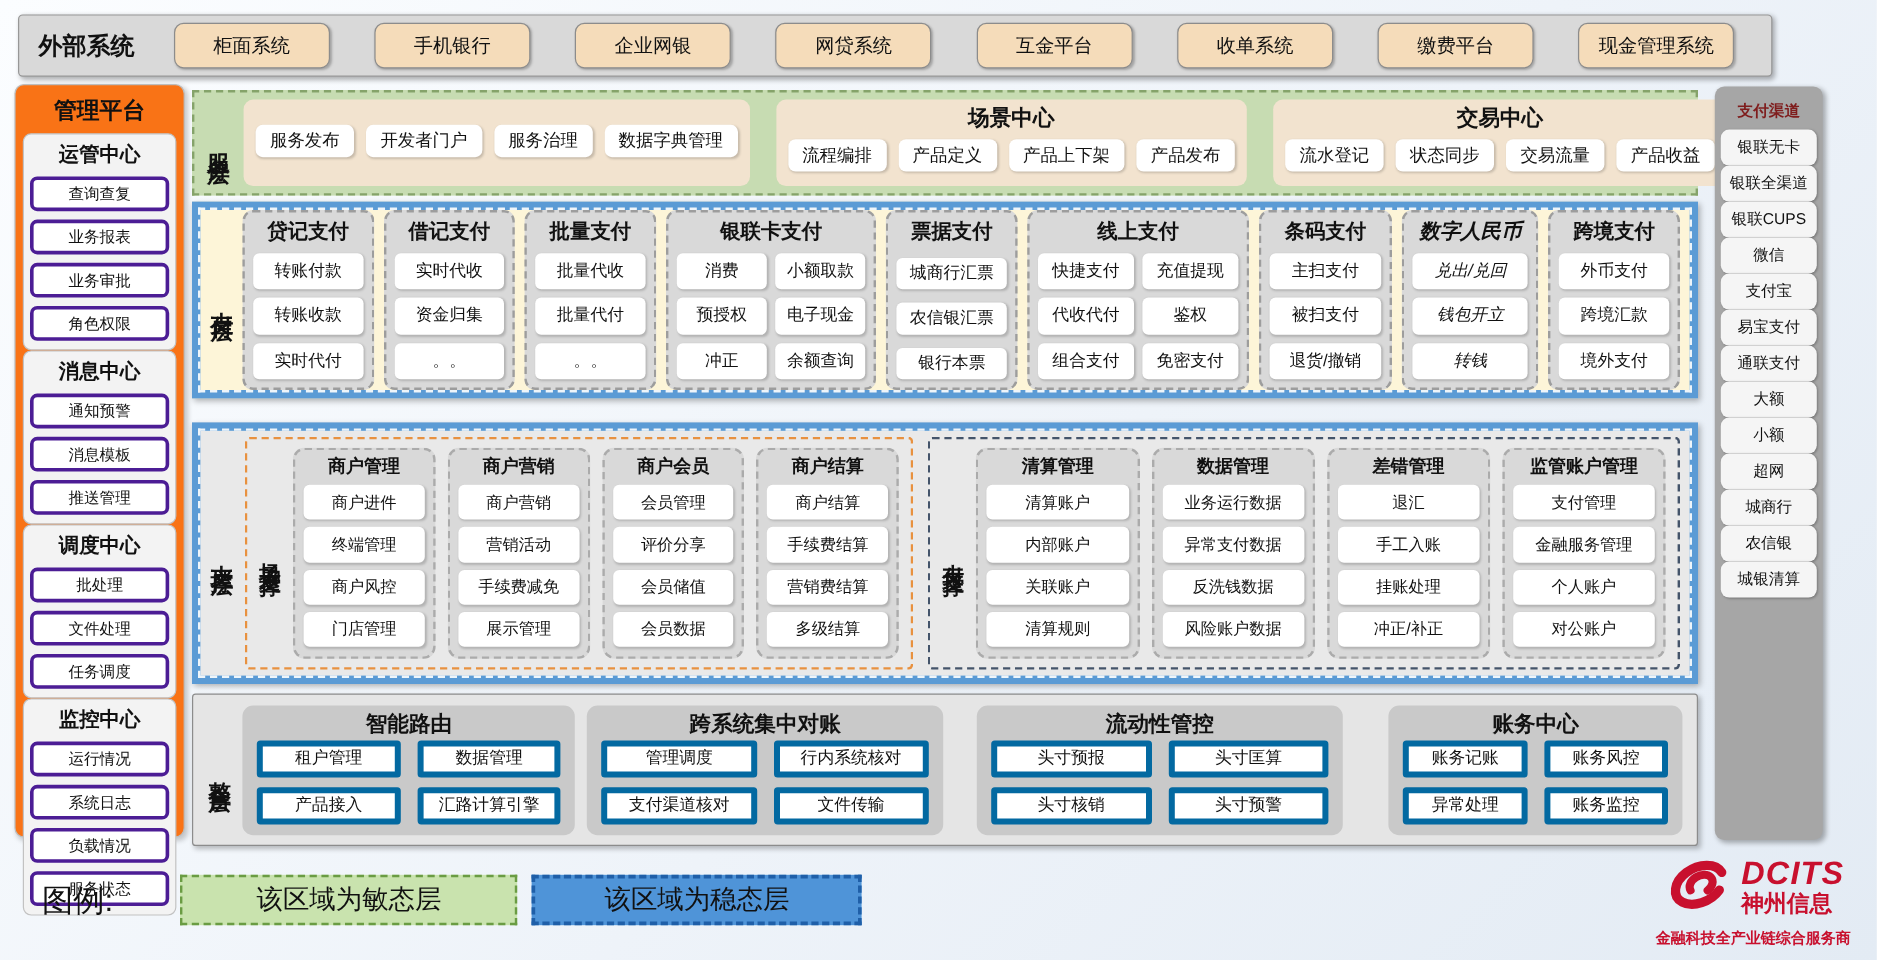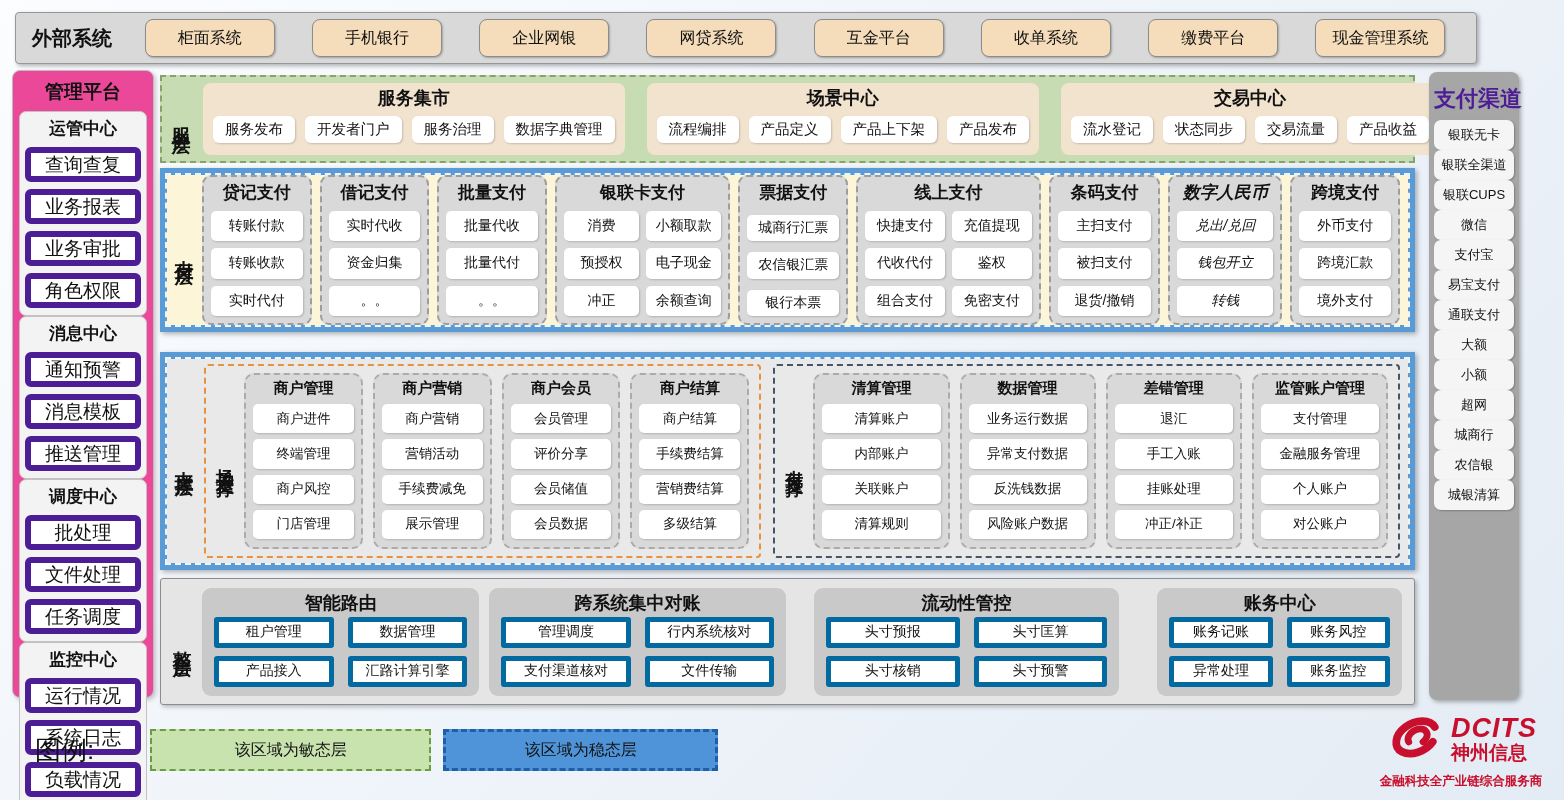--- a/index.html
+++ b/index.html
@@ -11,30 +11,30 @@
   
   .topbar{position:absolute;left:15px;top:12px;width:1462px;height:52px;background:#d9d9d9;
     border:1px solid #979797;border-radius:4px;display:flex;align-items:center;
     padding:0 16px;box-sizing:border-box;box-shadow:2px 2px 4px rgba(0,0,0,.3);}
   .topbar-label{font-weight:bold;font-size:20px;margin-right:18px;white-space:nowrap;}
   .topbar-items{flex:1;display:flex;justify-content:space-around;align-items:center;gap:8px;}
   .sys-btn{width:128px;height:36px;background:#f5dcba;border:1px solid #8c8c8c;border-radius:8px;
     display:flex;align-items:center;justify-content:center;font-size:16px;
     box-shadow:1px 1px 2px rgba(0,0,0,.25);white-space:nowrap;}
   
-  .mgmt{position:absolute;left:12px;top:70px;width:142px;height:628px;background:#ec4899;
+  .mgmt{position:absolute;left:12px;top:70px;width:142px;height:628px;background:#f97316;
     border:1px solid #bdbdbd;border-radius:8px;box-sizing:border-box;padding:4px 6px 8px;
     display:flex;flex-direction:column;box-shadow:2px 2px 4px rgba(0,0,0,.2);}
   .mgmt-title{text-align:center;font-weight:bold;font-size:19px;padding:4px 0 6px;}
   .mgmt-groups{flex:1;display:flex;flex-direction:column;justify-content:space-between;}
   .mgmt-group{border:1px solid #c2c2c2;border-radius:7px;background:#f3f3f3;
     padding:3px 5px 7px;display:flex;flex-direction:column;gap:7px;}
   .mgmt-group-title{text-align:center;font-weight:bold;font-size:17px;padding-top:2px;}
-  .mgmt-btn{background:#fff;border:6px solid #4c1d95;border-radius:6px;height:23px;
-    display:flex;align-items:center;justify-content:center;font-size:19px;white-space:nowrap;}
+  .mgmt-btn{background:#fff;border:3px solid #4c1d95;border-radius:6px;height:23px;
+    display:flex;align-items:center;justify-content:center;font-size:13px;white-space:nowrap;}
   
   .vlabel{writing-mode:vertical-rl;text-orientation:upright;font-weight:bold;font-size:19px;
     letter-spacing:4px;line-height:1;white-space:nowrap;flex:none;}
   
   .service{position:absolute;left:160px;top:75px;width:1255px;height:88px;background:#c7dcb2;
     border:2px dashed #85a36a;box-sizing:border-box;display:flex;align-items:center;
     gap:12px;padding:0 10px;}
   .service-panel{background:#f2e3cf;border-radius:8px;height:72px;padding:3px 10px 0;
     box-sizing:border-box;display:flex;flex-direction:column;}
   .service-panel-title{text-align:center;font-weight:bold;font-size:18px;}
@@ -75,28 +75,28 @@
   .int-panel{background:#c9c9c9;border-radius:9px;height:108px;box-sizing:border-box;
     padding:3px 12px 9px;display:flex;flex-direction:column;min-width:0;}
   .int-title{text-align:center;font-weight:bold;font-size:18px;}
   .int-grid{display:grid;grid-template-columns:1fr 1fr;gap:8px 14px;flex:1;margin-top:2px;}
   .int-btn{background:#fff;border:5px solid #0369a1;border-radius:3px;display:flex;align-items:center;
     justify-content:center;font-size:14px;white-space:nowrap;min-width:0;}
   
   .channels{position:absolute;left:1429px;top:72px;width:90px;height:628px;background:#a6a6a6;
     border-radius:8px;box-sizing:border-box;padding:8px 5px 12px;display:flex;flex-direction:column;
     box-shadow:2px 2px 4px rgba(0,0,0,.3);}
-  .channels-title{color:#4c1d95;font-weight:bold;font-size:22px;text-align:center;margin:4px 0 6px;white-space:nowrap;}
+  .channels-title{color:#7f1d1d;font-weight:bold;font-size:13px;text-align:center;margin:4px 0 6px;white-space:nowrap;}
   .channel-items{flex:1;display:flex;flex-direction:column;justify-content:flex-start;}
   .chan-btn{background:#f5f5f5;border-radius:7px;height:30px;display:flex;align-items:center;
     justify-content:center;font-size:13px;white-space:nowrap;box-shadow:1px 1px 2px rgba(0,0,0,.25);}
   
   .legend{position:absolute;left:35px;top:729px;display:flex;align-items:center;}
   .legend-label{font-size:26px;margin-right:56px;}
-  .legend-box{height:42px;display:flex;align-items:center;justify-content:center;font-size:16px;box-sizing:border-box;}
+  .legend-box{height:42px;display:flex;align-items:center;justify-content:center;font-size:22px;box-sizing:border-box;}
   .legend-agile{width:281px;background:#c9e3ae;border:2px dashed #6a9c43;margin-right:12px;}
   .legend-stable{width:275px;background:#4f94d8;border:3px dashed #1f5fa8;}
   
   .logo{position:absolute;right:18px;top:708px;width:170px;display:flex;flex-direction:column;align-items:center;}
   .logo-top{display:flex;align-items:center;gap:4px;}
   .logo-text{display:flex;flex-direction:column;line-height:1.1;}
   .logo-name{color:#c8102e;font-size:27px;font-weight:bold;font-style:italic;letter-spacing:1px;}
   .logo-company{color:#c8102e;font-size:19px;font-weight:bold;}
   .logo-tagline{color:#c8102e;font-size:12.5px;font-weight:bold;margin-top:3px;white-space:nowrap;}
 </style>
@@ -146,21 +146,20 @@
         <div class="mgmt-btn">负载情况</div>
         <div class="mgmt-btn">服务状态</div>
       </div>
     </div>
 </div>
 
 <div class="service">
   <div class="vlabel">服务层</div>
   <div style="display:flex;flex:1;gap:22px;align-items:center;min-width:0;">
       <div class="service-panel" style="flex: 1 1 0%;">
-        <div class="service-panel-title">服务集市</div>
         <div class="service-items">
           <div class="white-btn">服务发布</div>
           <div class="white-btn">开发者门户</div>
           <div class="white-btn">服务治理</div>
           <div class="white-btn">数据字典管理</div>
         </div>
       </div>
       <div class="service-panel" style="flex: 1.12 1 0%;">
         <div class="service-panel-title">场景中心</div>
         <div class="service-items">

